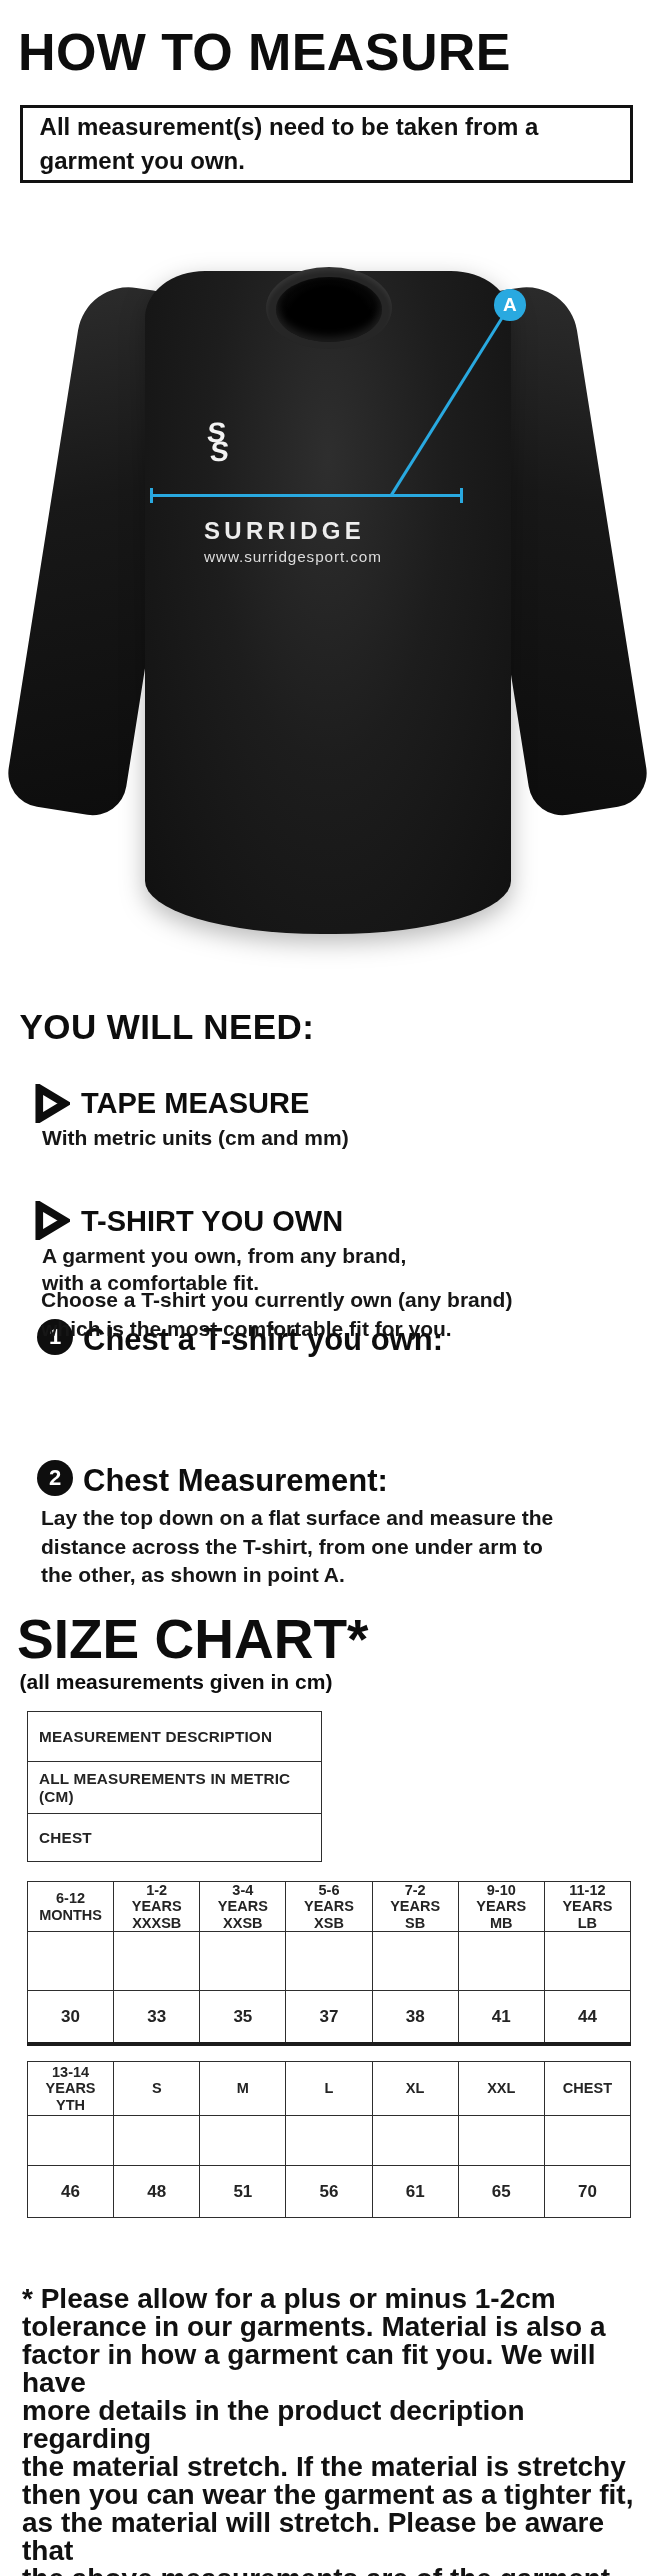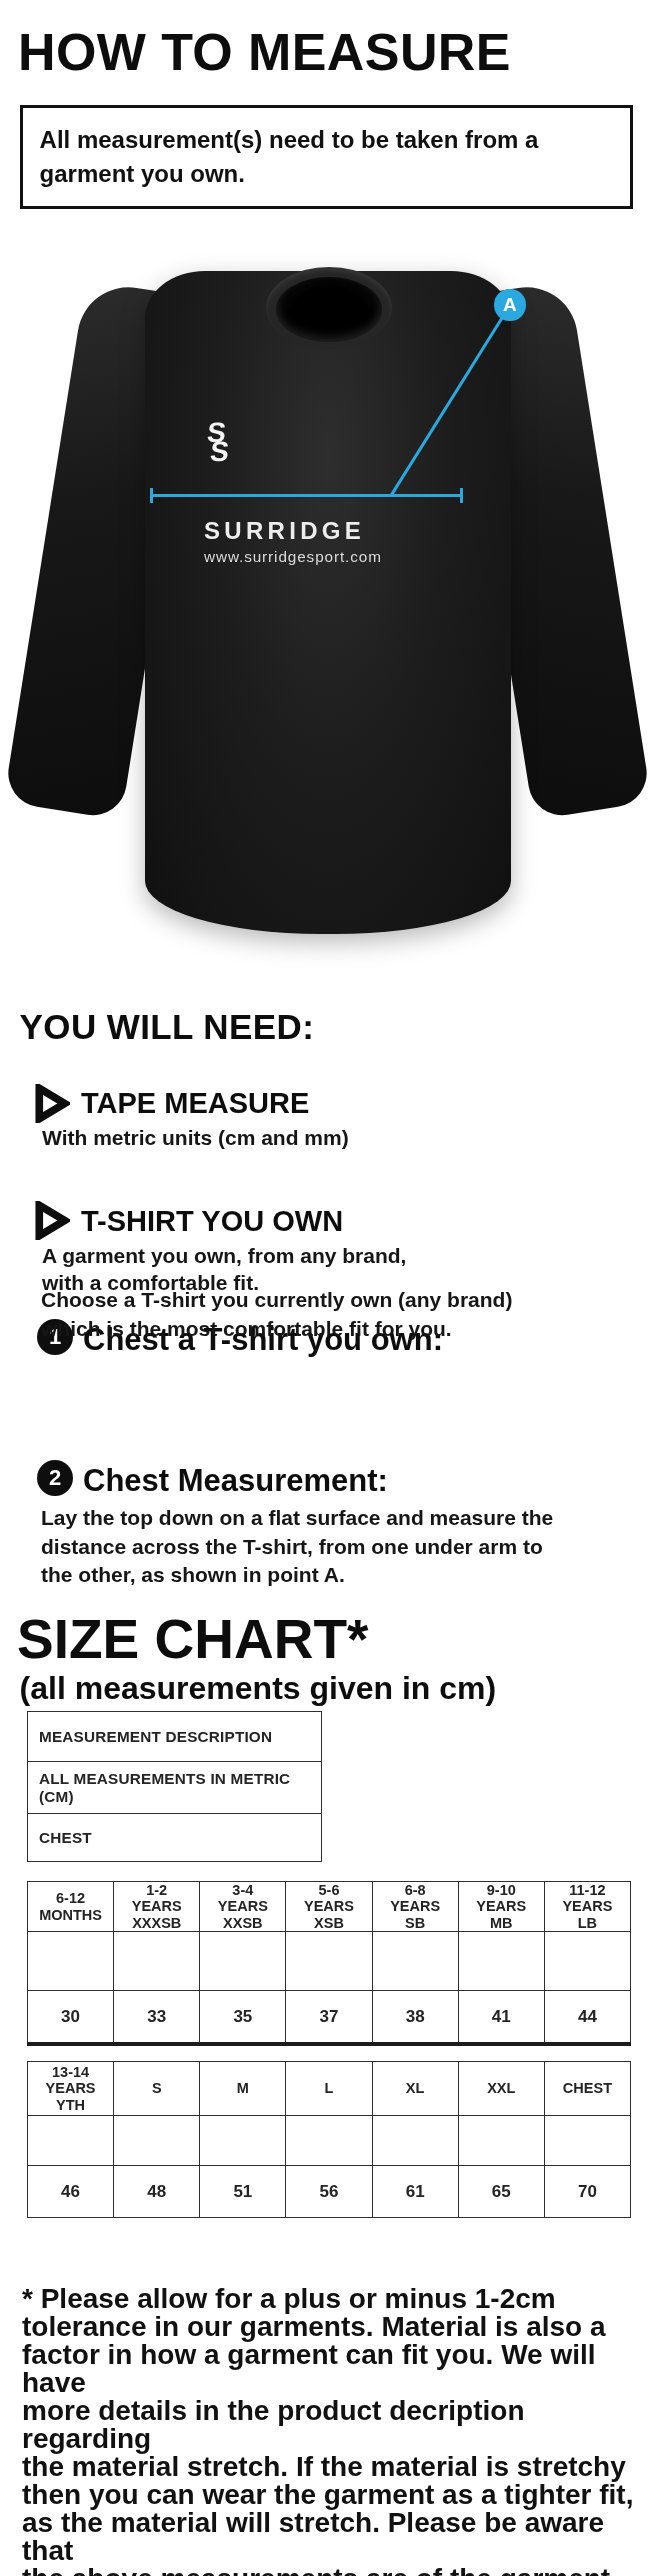--- a/index.html
+++ b/index.html
@@ -4,26 +4,26 @@
 <style>
   html,body{margin:0;padding:0;background:#ffffff;}
   #page{
     position:relative;width:653px;height:2576px;background:#fff;
     font-family:"Liberation Sans",sans-serif;color:#1c1c1c;overflow:hidden;
   }
   .abs{position:absolute;}
   
   .h1{font-size:52px;font-weight:bold;letter-spacing:0.4px;color:#0d0d0d;white-space:nowrap;}
   .notice{
-    border:3.4px solid #111;padding:15px 17px;width:573px;
+    border:3.4px solid #111;padding:2px 17px;width:573px;
     font-size:24px;font-weight:bold;line-height:1.42;white-space:pre-line;color:#111;
   }
   .h2{font-size:35px;font-weight:bold;letter-spacing:0.4px;color:#0d0d0d;white-space:nowrap;}
   .h2.giant{font-size:55px;letter-spacing:0;}
-  .subtitle{font-size:32px;font-weight:bold;color:#0d0d0d;white-space:nowrap;}
+  .subtitle{font-size:21px;font-weight:bold;color:#0d0d0d;white-space:nowrap;}
   
   .item-title{font-size:29px;font-weight:bold;color:#0d0d0d;white-space:nowrap;}
   .item-desc{font-size:21px;font-weight:bold;color:#161616;line-height:1.3;white-space:pre-line;}
   .tri-icon{width:36px;height:39px;}
   
   .step-circle{
     width:36px;height:36px;border-radius:50%;background:#0e0e0e;color:#fff;
     display:flex;align-items:center;justify-content:center;
     font-size:22px;font-weight:bold;
   }
@@ -195,21 +195,21 @@
 MONTHS</td>
       <td>1-2
 YEARS
 XXXSB</td>
       <td>3-4
 YEARS
 XXSB</td>
       <td>5-6
 YEARS
 XSB</td>
-      <td>6-8
+      <td>7-2
 YEARS
 SB</td>
       <td>9-10
 YEARS
 MB</td>
       <td>11-12
 YEARS
 LB</td>
     </tr>
     <tr class="gap">

